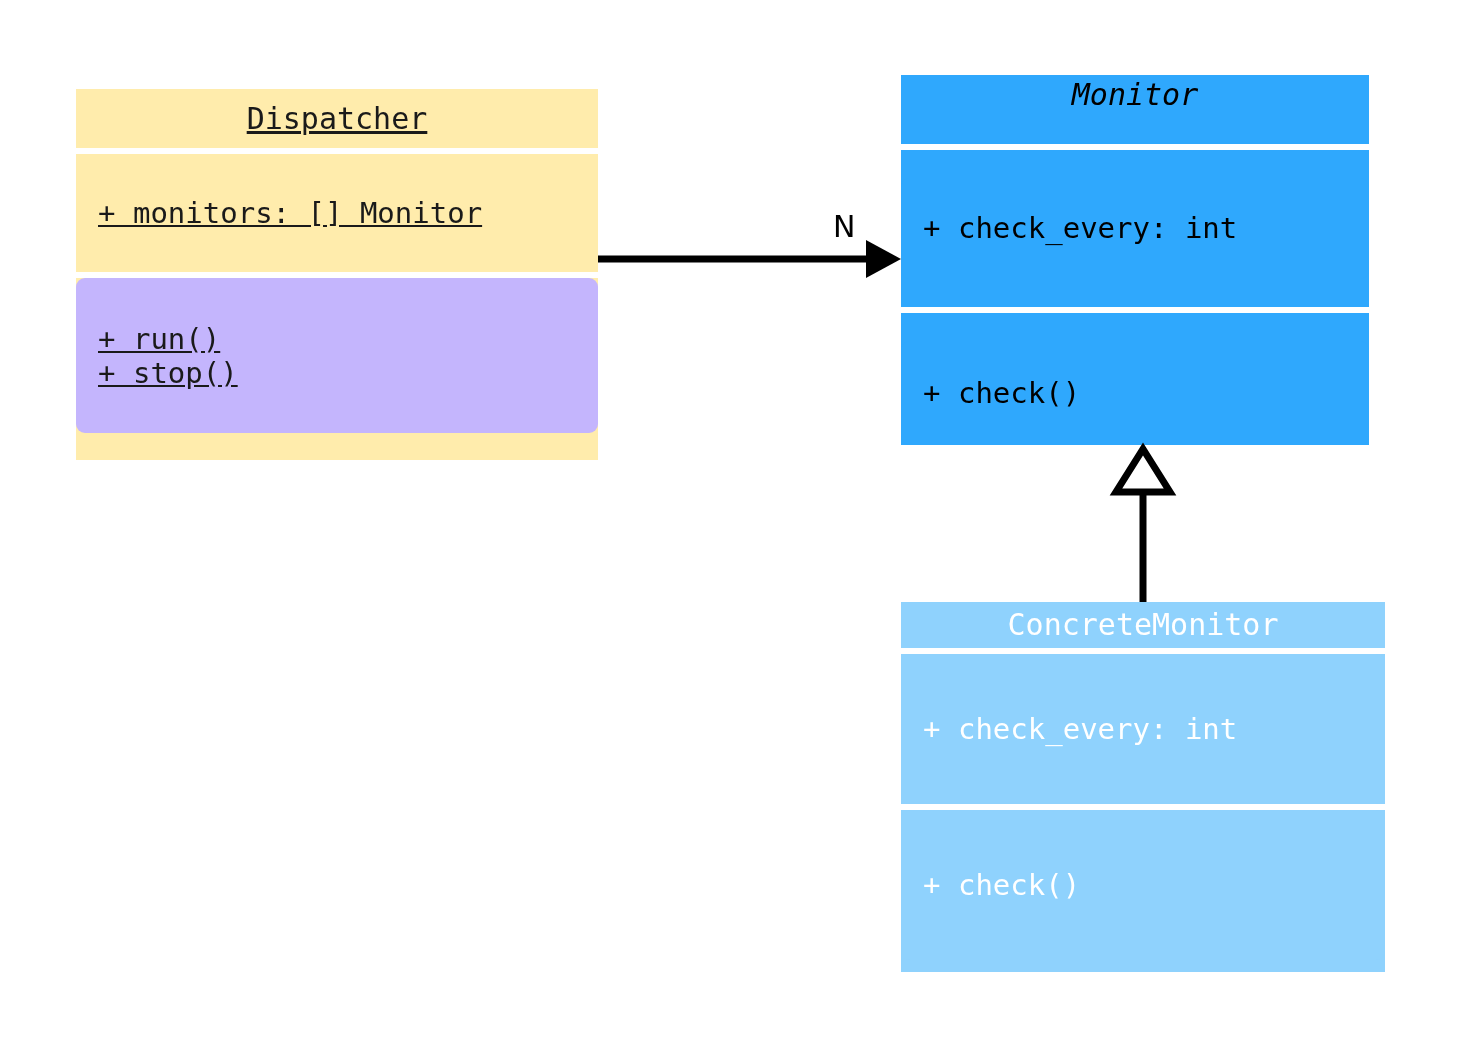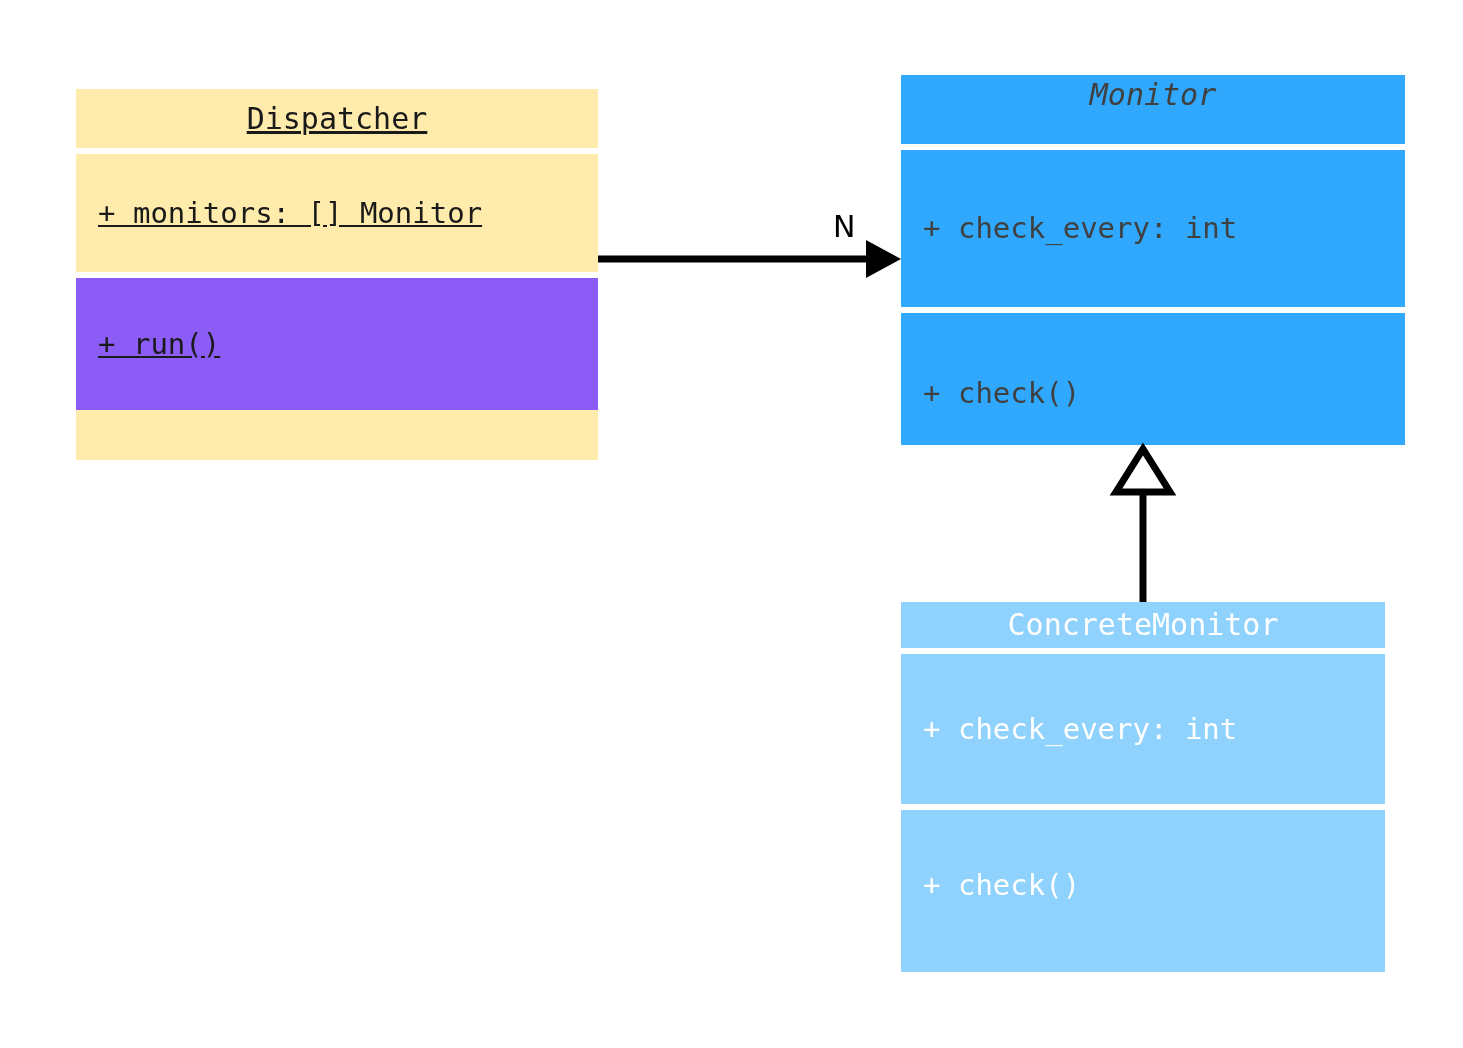--- a/index.html
+++ b/index.html
@@ -44,20 +44,21 @@
 
   .uml-compartment {
     box-sizing: border-box;
     font-size: 29px;
     line-height: 34px;
     padding-left: 22px;
     display: flex;
     flex-direction: column;
     justify-content: center;
     white-space: pre;
+    border-radius: 9px;
   }
 
   .uml-divider {
     height: 6px;
     background: #ffffff;
     flex: 0 0 auto;
   }
 
   .member {
     white-space: pre;
@@ -68,30 +69,30 @@
     left: 76px;
     top: 89px;
     width: 522px;
     height: 371px;
     background: #ffecac;
     color: #1a1a1a;
     text-decoration: underline;
   }
   .cls-dispatcher .uml-title { height: 59px; background: #ffecac; }
   .cls-dispatcher .c-attrs  { height: 118px; background: #ffecac; }
-  .cls-dispatcher .c-meths  { height: 132px; background: #8b5cf6; }
+  .cls-dispatcher .c-meths  { height: 155px; background: #c4b5fd; }
 
   
   .cls-monitor {
     left: 901px;
     top: 75px;
-    width: 504px;
+    width: 468px;
     height: 370px;
     background: #2fa8fd;
-    color: #404040;
+    color: #000000;
     gap: 28px;
   }
   .cls-monitor .uml-title { height: 59px; background: #2fa8fd; font-style: italic; }
   .cls-monitor .c-attrs  { height: 148px; background: #2fa8fd; }
   .cls-monitor .c-meths  { height: 151px; background: #2fa8fd; }
 
   
   .cls-concrete {
     left: 901px;
     top: 602px;
@@ -131,20 +132,21 @@
 
   <div class="uml-class cls-dispatcher">
     <div class="uml-title">Dispatcher</div>
     <div class="uml-divider"></div>
     <div class="uml-compartment c-attrs">
       <div class="member">+ monitors: [] Monitor</div>
     </div>
     <div class="uml-divider"></div>
     <div class="uml-compartment c-meths">
       <div class="member">+ run()</div>
+      <div class="member">+ stop()</div>
     </div>
   </div>
 
   <div class="uml-class cls-monitor">
     <div class="uml-title">Monitor</div>
     <div class="uml-divider"></div>
     <div class="uml-compartment c-attrs">
       <div class="member">+ check_every: int</div>
     </div>
     <div class="uml-divider"></div>

